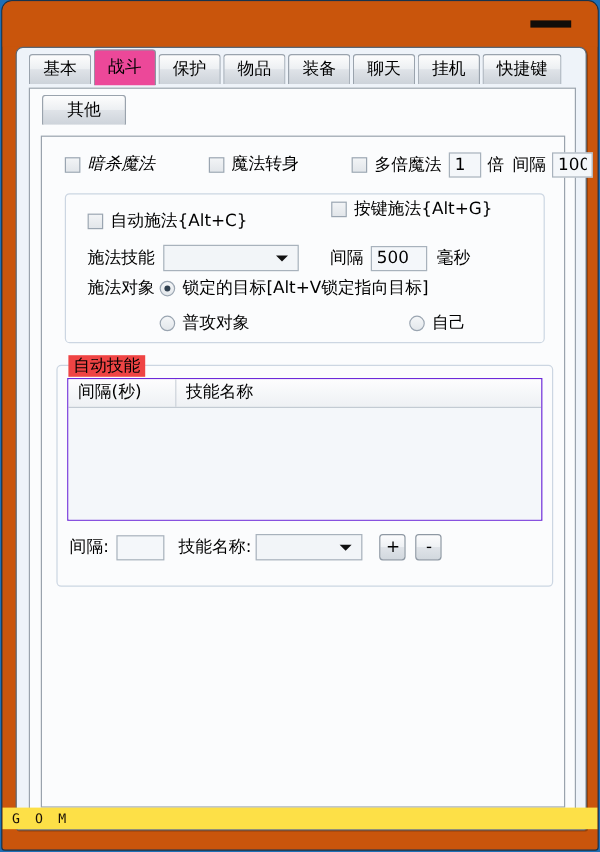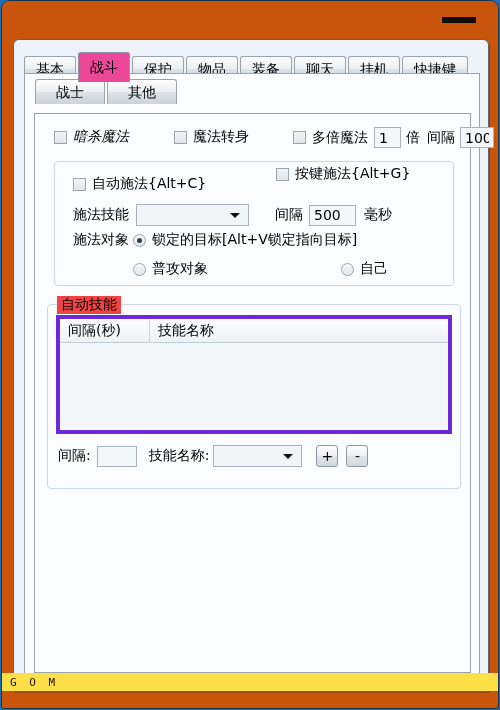--- a/index.html
+++ b/index.html
@@ -42,21 +42,21 @@
     position:absolute;left:11px;top:38px;width:476px;height:653px;
     background:#eef3f9;
     border:1px solid #5a6673;
     border-radius:6px 6px 2px 2px;
     box-sizing:border-box;
     box-shadow:1px 1px 0 rgba(0,0,0,.25);
   }
 
   
   .tabstrip{position:absolute;display:flex;align-items:flex-end;}
-  .tabstrip.main{left:10px;top:12px;}
+  .tabstrip.main{left:10px;top:1px;}
   .tabstrip.sub{left:10px;top:48px;}
 
   .tab{
     position:relative;
     height:25px;line-height:25px;
     padding:0 11px;
     box-sizing:border-box;
     text-align:center;
     font-size:14px;
     background:linear-gradient(to bottom,#fdfdfd 0%,#eceff2 48%,#dfe3e8 50%,#cdd3da 100%);
@@ -162,21 +162,21 @@
     position:absolute;left:9px;top:-9px;
     background:#ef4444;
     padding:0 4px;
     font-size:14px;
     white-space:nowrap;
   }
 
   
   .listview{
     position:absolute;
-    border:4px solid #6d28d9;
+    border:1px solid #6d28d9;
     background:#f4f7fa;
     box-sizing:border-box;
     overflow:hidden;
   }
   .lv-head{
     display:flex;height:23px;
     background:linear-gradient(to bottom,#fdfdfe,#eef1f4);
     border-bottom:1px solid #c3cbd3;
   }
   .lv-col{
@@ -220,21 +220,20 @@
       <div class="tab">物品</div>
       <div class="tab">装备</div>
       <div class="tab">聊天</div>
       <div class="tab">挂机</div>
       <div class="tab">快捷键</div>
     </div>
 
     <div class="tabpanel main">
 
       <div class="tabstrip sub" style="top:5px;">
-        <div class="tab">战士</div>
         <div class="tab">其他</div>
       </div>
 
       <div class="tabpanel sub">
 
         <div class="row" style="left:19px;top:14px;font-style:italic;">
           <span class="chk"></span>
           <span class="chk-lbl">暗杀魔法</span>
         </div>
 

